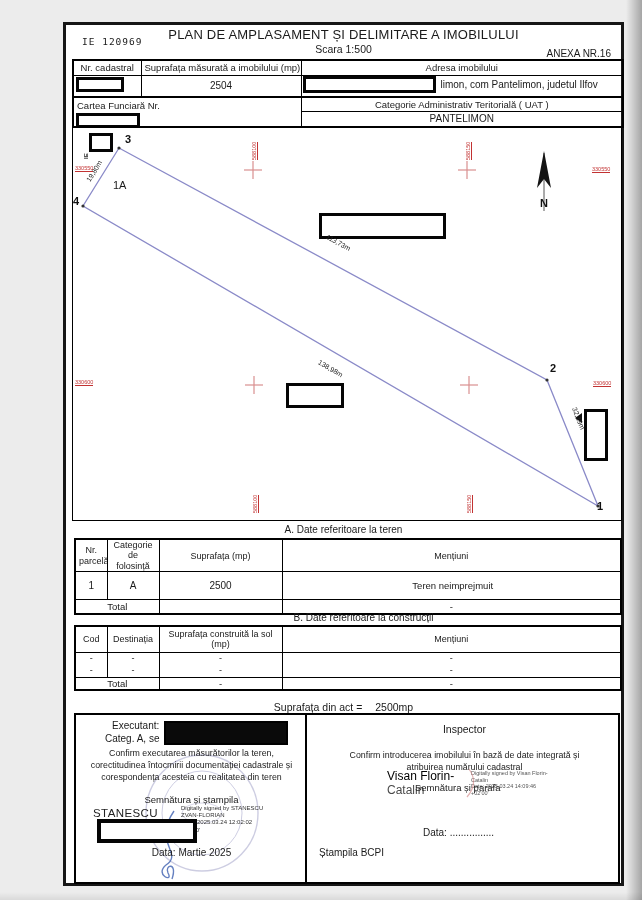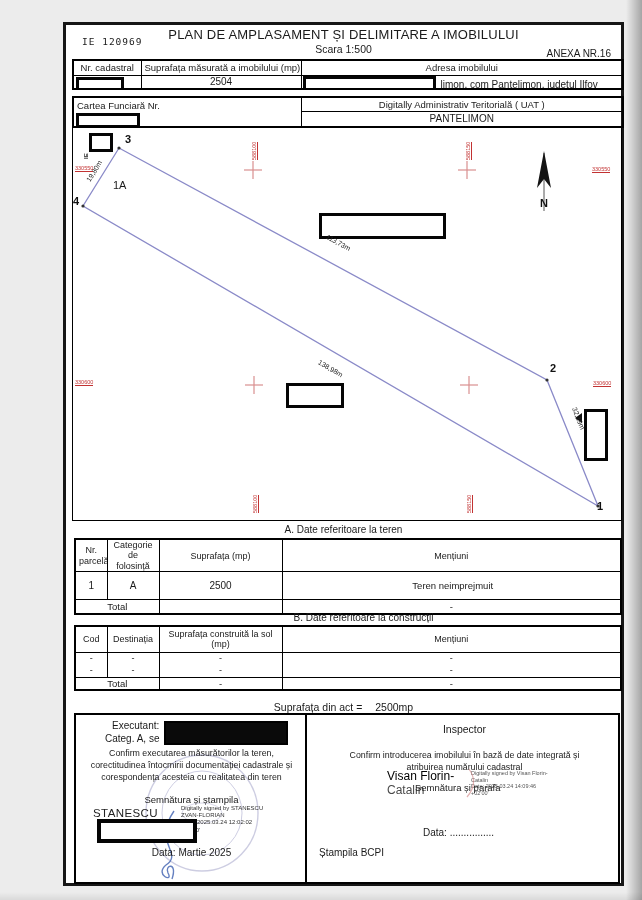--- a/index.html
+++ b/index.html
@@ -46,21 +46,21 @@
           <col style="width:68px">
           <col style="width:160px">
           <col style="width:322px">
         </colgroup>
       <tbody>
           <tr style="height:15px;font-size:9.5px;">
         <td>Nr. cadastral</td>
         <td style="text-align:center;">Suprafața măsurată a imobilului (mp)</td>
         <td>Adresa imobilului</td>
       </tr>
-      <tr style="height:14px;font-size:10px;">
+      <tr style="height:22px;font-size:10px;">
         <td style="position:relative;">
           <span class="redact" style="left:2px;top:1px;width:48px;height:15px;"></span>
         </td>
         <td style="text-align:center;">2504</td>
         <td style="position:relative;">
           <span class="redact" style="left:1px;top:0px;width:133px;height:17px;"></span>
           <span style="position:absolute;left:139px;top:3px;">limon, com Pantelimon, judetul Ilfov</span>
         </td>
       </tr>
     </tbody>
@@ -70,21 +70,21 @@
       <colgroup>
           <col style="width:228px">
           <col style="width:322px">
         </colgroup>
       <tbody>
           <tr style="height:14px;font-size:9.5px;">
         <td rowspan="2" style="position:relative;vertical-align:top;">
           <span style="position:absolute;left:3px;top:2px;">Cartea Funciară Nr.</span>
           <span class="redact" style="left:2px;top:15px;width:64px;height:15px;"></span>
         </td>
-        <td>Digitally Administrativ Teritorială ( UAT )</td>
+        <td>Categorie Administrativ Teritorială ( UAT )</td>
       </tr>
       <tr style="height:16px;font-size:10px;margin-top:42px;">
         <td>PANTELIMON</td>
       </tr>
     </tbody>
       </table>
 
     <div class="abs" style="left:6px;top:101px;width:550px;height:395px;border:1.5px solid #000;box-sizing:border-box;">
 
       <svg width="547" height="392" style="position:absolute;left:0;top:0;">

